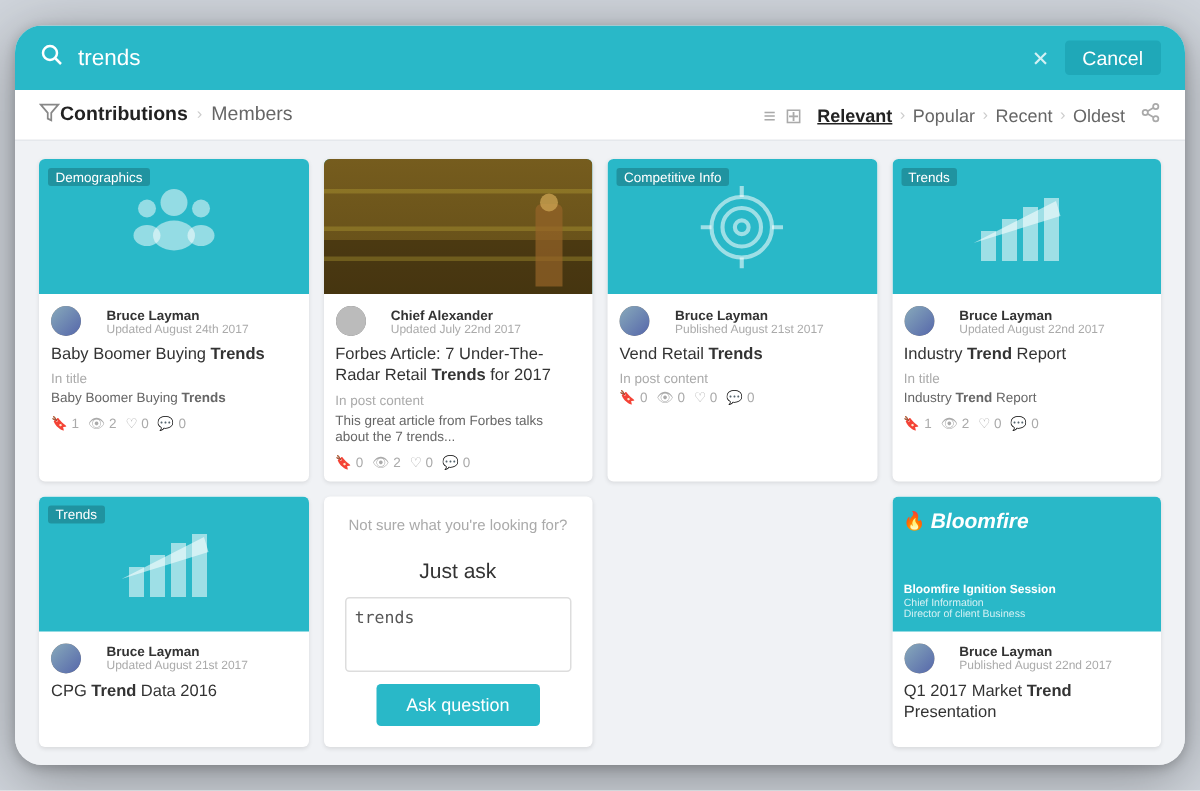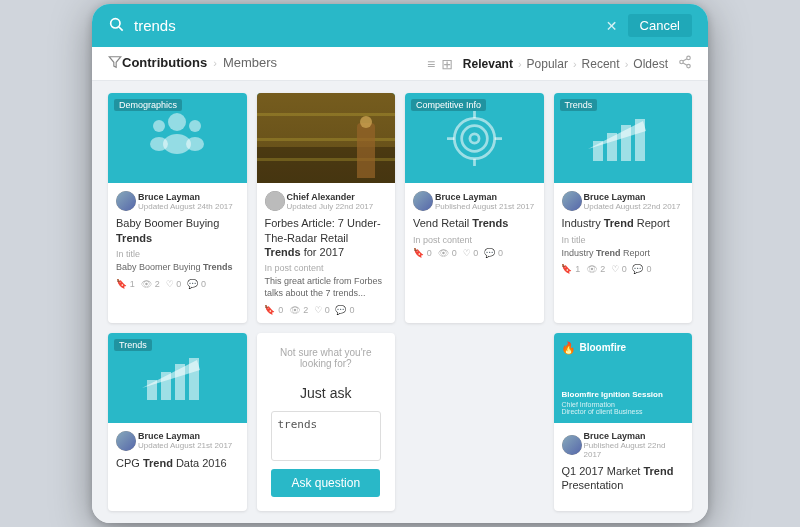--- a/index.html
+++ b/index.html
@@ -5,21 +5,21 @@
     * { box-sizing: border-box; margin: 0; padding: 0; }
     body {
       background: #d0d5dc;
       display: flex;
       align-items: center;
       justify-content: center;
       min-height: 100vh;
       font-family: -apple-system, BlinkMacSystemFont, 'Segoe UI', sans-serif;
     }
     .device {
-      width: 616px;
+      width: 780px;
       background: #f0f2f5;
       border-radius: 18px;
       box-shadow: 0 8px 40px rgba(0,0,0,0.35), 0 2px 8px rgba(0,0,0,0.2);
       overflow: hidden;
       position: relative;
     }
     
     .search-bar {
       background: #29b8c8;
       display: flex;
@@ -71,21 +71,21 @@
     .filter-tab {
       font-size: 13px;
       color: #666;
       cursor: pointer;
     }
     .filter-tab.active { color: #222; font-weight: 600; }
     .filter-sep { color: #ccc; font-size: 11px; }
     .filter-right { display: flex; align-items: center; gap: 10px; }
     .sort-tabs { display: flex; align-items: center; gap: 5px; }
     .sort-tab { font-size: 12px; color: #666; cursor: pointer; }
-    .sort-tab.active { color: #222; font-weight: 600; }
+    .sort-tab.active { color: #222; font-weight: 600; text-decoration: underline; }
     .view-icons { display: flex; gap: 6px; }
     .view-icon { font-size: 14px; color: #aaa; cursor: pointer; }
     .share-icon { font-size: 14px; color: #aaa; cursor: pointer; }
     
     .content-area {
       padding: 12px 16px;
       background: #f0f2f5;
     }
     .grid {
       display: grid;
@@ -146,25 +146,25 @@
     }
     .bloomfire-logo {
       position: absolute;
       top: 8px;
       left: 8px;
       display: flex;
       align-items: center;
       gap: 3px;
     }
     .bloomfire-flame { color: #ff6b2b; font-size: 12px; }
-    .bloomfire-text { color: white; font-size: 10px; font-weight: 700; }
+    .bloomfire-text { color: white; font-size: 14px; font-weight: 700; font-style: italic; }
     .bloomfire-title { color: white; font-size: 8px; font-weight: 600; margin-bottom: 2px; }
     .bloomfire-sub { color: rgba(255,255,255,0.8); font-size: 7px; }
     .card-body { padding: 8px; }
-    .card-author { display: flex; align-items: center; gap: 2px; margin-bottom: 5px; }
+    .card-author { display: flex; align-items: center; gap: 17px; margin-bottom: 5px; }
     .avatar {
       width: 20px; height: 20px; border-radius: 50%;
       background: #888;
       display: flex; align-items: center; justify-content: center;
       flex-shrink: 0;
       overflow: hidden;
     }
     .author-info { display: flex; flex-direction: column; }
     .author-name { font-size: 9px; font-weight: 600; color: #333; }
     .author-date { font-size: 8px; color: #aaa; }

